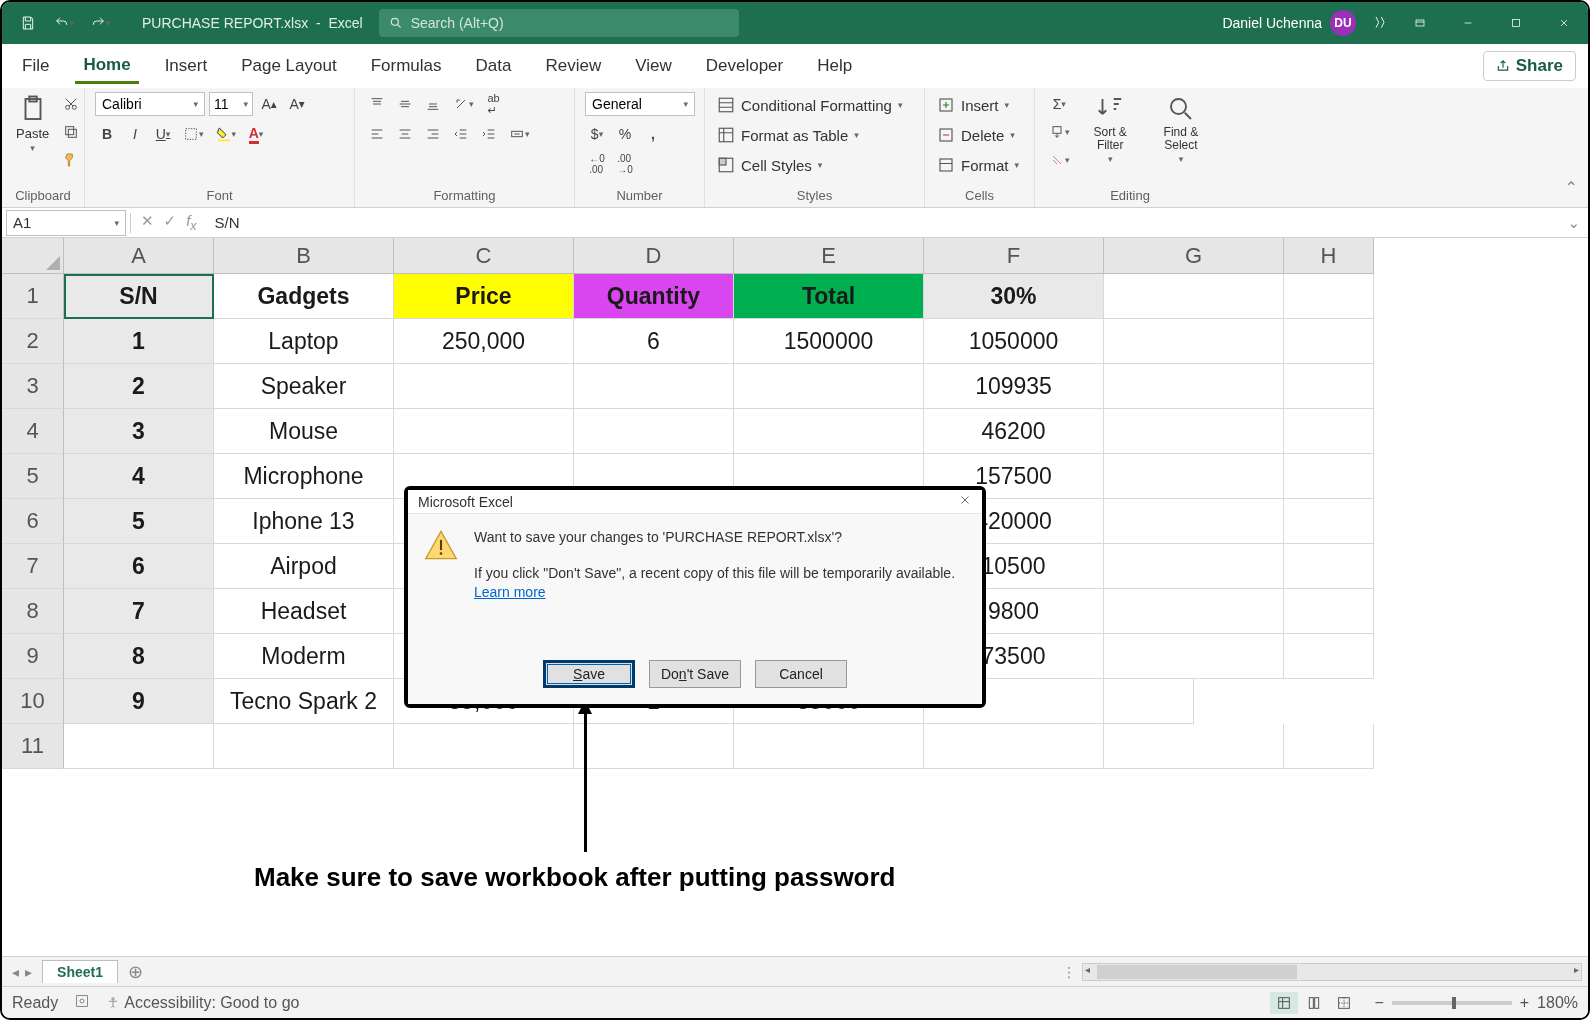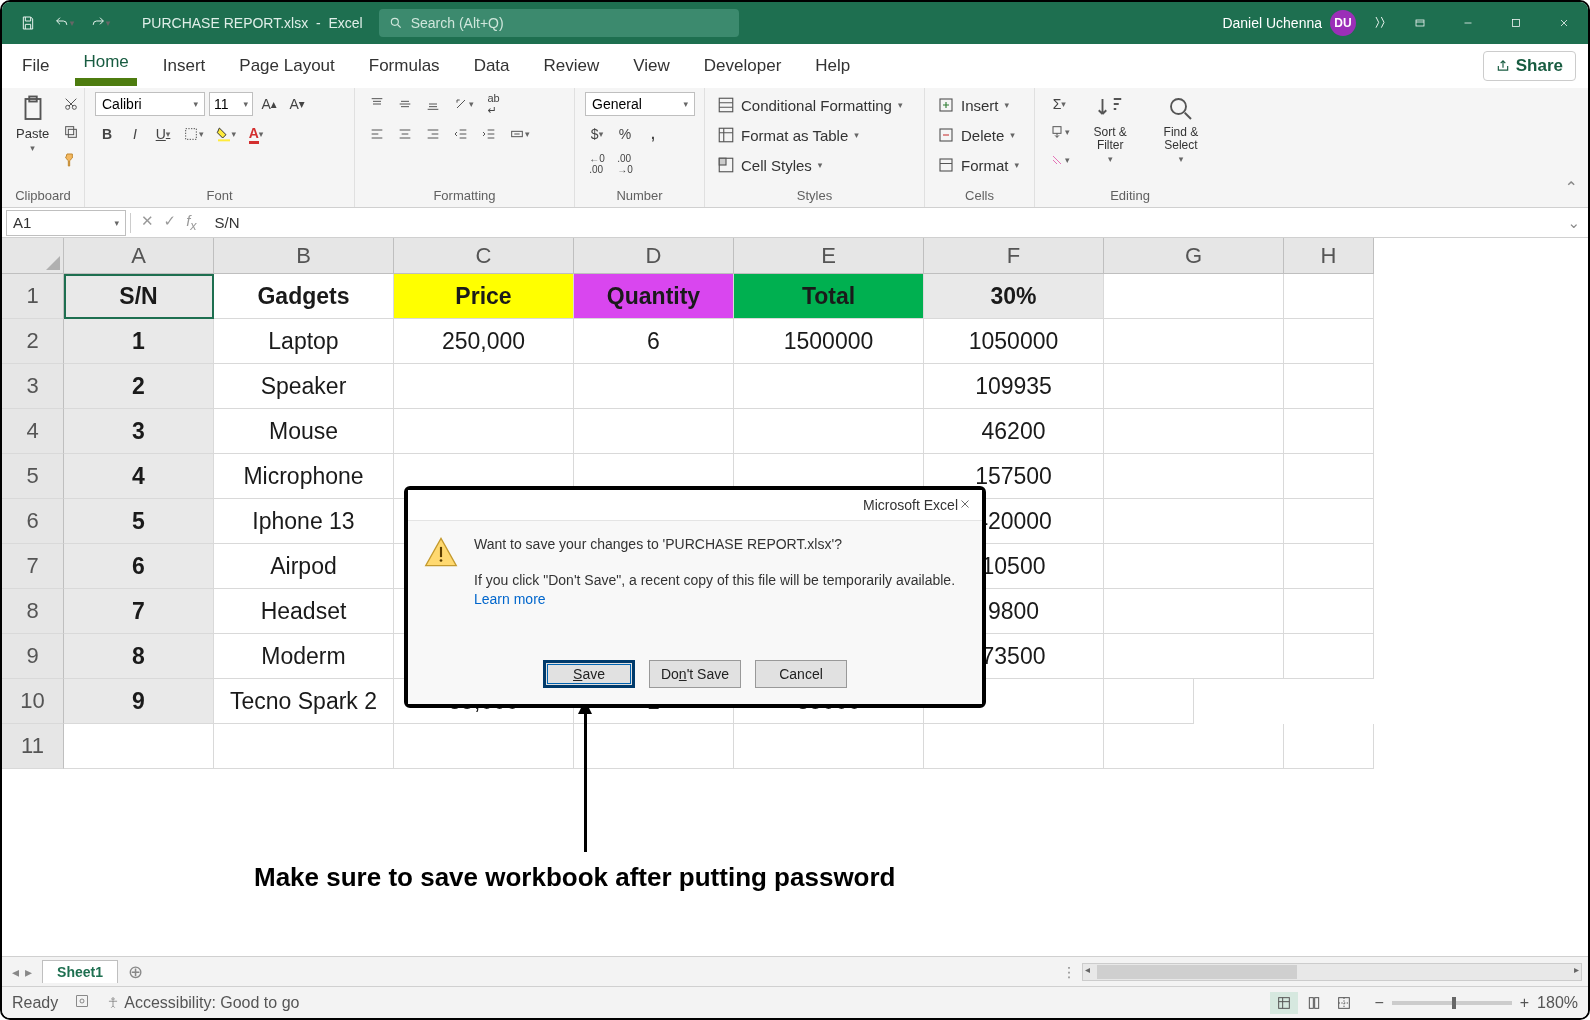--- a/index.html
+++ b/index.html
@@ -16,21 +16,21 @@
 .spacer{flex:1}
 .user{display:flex;align-items:center;gap:8px;padding:0 8px}
 .avatar{width:26px;height:26px;border-radius:50%;background:#9b2fb8;color:#fff;display:flex;align-items:center;justify-content:center;font-size:12px;font-weight:600}
 .winbtns{display:flex}
 .winbtn{width:48px;height:42px;display:flex;align-items:center;justify-content:center}
 .winbtn svg{width:12px;height:12px;fill:none;stroke:#fff;stroke-width:1.5}
 
 
 .tabs{height:44px;background:#fff;display:flex;align-items:center;padding:0 12px;gap:18px;font-size:17px;color:#333;border-bottom:0}
 .tab{padding:6px 8px;cursor:pointer}
-.tab.active{color:#185c41;font-weight:400;border-bottom:8px solid #4d7c0f}
+.tab.active{color:#185c41;font-weight:700;border-bottom:3px solid #4d7c0f}
 .share-btn{margin-left:auto;border:1px solid #ccc;padding:4px 12px;border-radius:4px;color:#185c41;font-weight:600;display:flex;align-items:center;gap:6px}
 
 
 .ribbon{height:120px;background:#f5f5f5;display:flex;border-bottom:1px solid #d0d0d0}
 .group{border-right:1px solid #e0e0e0;padding:4px 10px 2px;display:flex;flex-direction:column;justify-content:space-between}
 .group-body{display:flex;gap:6px;align-items:flex-start;flex:1}
 .group-label{text-align:center;font-size:13px;color:#616161;padding-bottom:2px;position:relative}
 .bigbtn{display:flex;flex-direction:column;align-items:center;gap:2px;padding:2px 4px;font-size:13px;color:#333}
 .bigbtn svg{width:30px;height:30px;fill:none;stroke:#555;stroke-width:1.5}
 .vstack{display:flex;flex-direction:column;gap:4px;justify-content:space-between}
@@ -63,27 +63,27 @@
 .cell{border-right:1px solid #d9d9d9;border-bottom:1px solid #d9d9d9;display:flex;align-items:center;justify-content:center;font-size:23px;color:#1a1a1a;background:#fff}
 .cell.hdr{font-weight:700}
 .cell.sn{background:#e9e9e9;font-weight:700}
 .sel{outline:2px solid #1e6f50;outline-offset:-2px}
 
 .wA{width:150px}.wB{width:180px}.wC{width:180px}.wD{width:160px}.wE{width:190px}.wF{width:180px}.wG{width:180px}.wH{width:90px}
 
 
 .dialog-border{position:absolute;left:402px;top:484px;width:582px;height:222px;border:4px solid #000;border-radius:6px;background:#fff;z-index:50}
 .dialog{position:absolute;inset:0;background:#f8f8f8;display:flex;flex-direction:column}
-.dlg-title{height:31px;background:#fff;display:flex;align-items:center;justify-content:flex-end;padding:0 10px;font-size:14px;color:#333;border-bottom:1px solid #e4e4e4}
+.dlg-title{height:24px;background:#fff;display:flex;align-items:center;justify-content:space-between;padding:0 10px;font-size:14px;color:#333;border-bottom:1px solid #e4e4e4}
 .dlg-close svg{width:14px;height:14px;fill:none;stroke:#555;stroke-width:1.5}
 .dlg-body{flex:1;display:flex;padding:14px 16px;gap:16px;font-size:14px;color:#333}
 .warn-icon{width:34px;height:34px;flex-shrink:0}
 .warn-icon svg{width:34px;height:34px}
 .dlg-text{display:flex;flex-direction:column;gap:16px;line-height:1.4}
-.learn{color:#0066cc;cursor:pointer}
+.learn{color:#0066cc;text-decoration:underline;cursor:pointer}
 .dlg-btns{display:flex;gap:14px;justify-content:center;padding:10px 0 16px}
 .dbtn{width:92px;height:28px;border:1px solid #999;background:#e1e1e1;font-size:14px;color:#222}
 .dbtn.primary{border:3px solid #003a6b;background:#e1e1e1;outline:1px solid #0063b1;outline-offset:-5px}
 
 
 .arrow{position:absolute;left:582px;top:700px;width:3px;height:150px;background:#000;z-index:40}
 .arrow::before{content:"";position:absolute;top:-2px;left:-6px;border-left:7px solid transparent;border-right:7px solid transparent;border-bottom:14px solid #000}
 .annot{position:absolute;left:252px;top:860px;font-size:26px;font-weight:700;color:#000;z-index:40}
 
 

